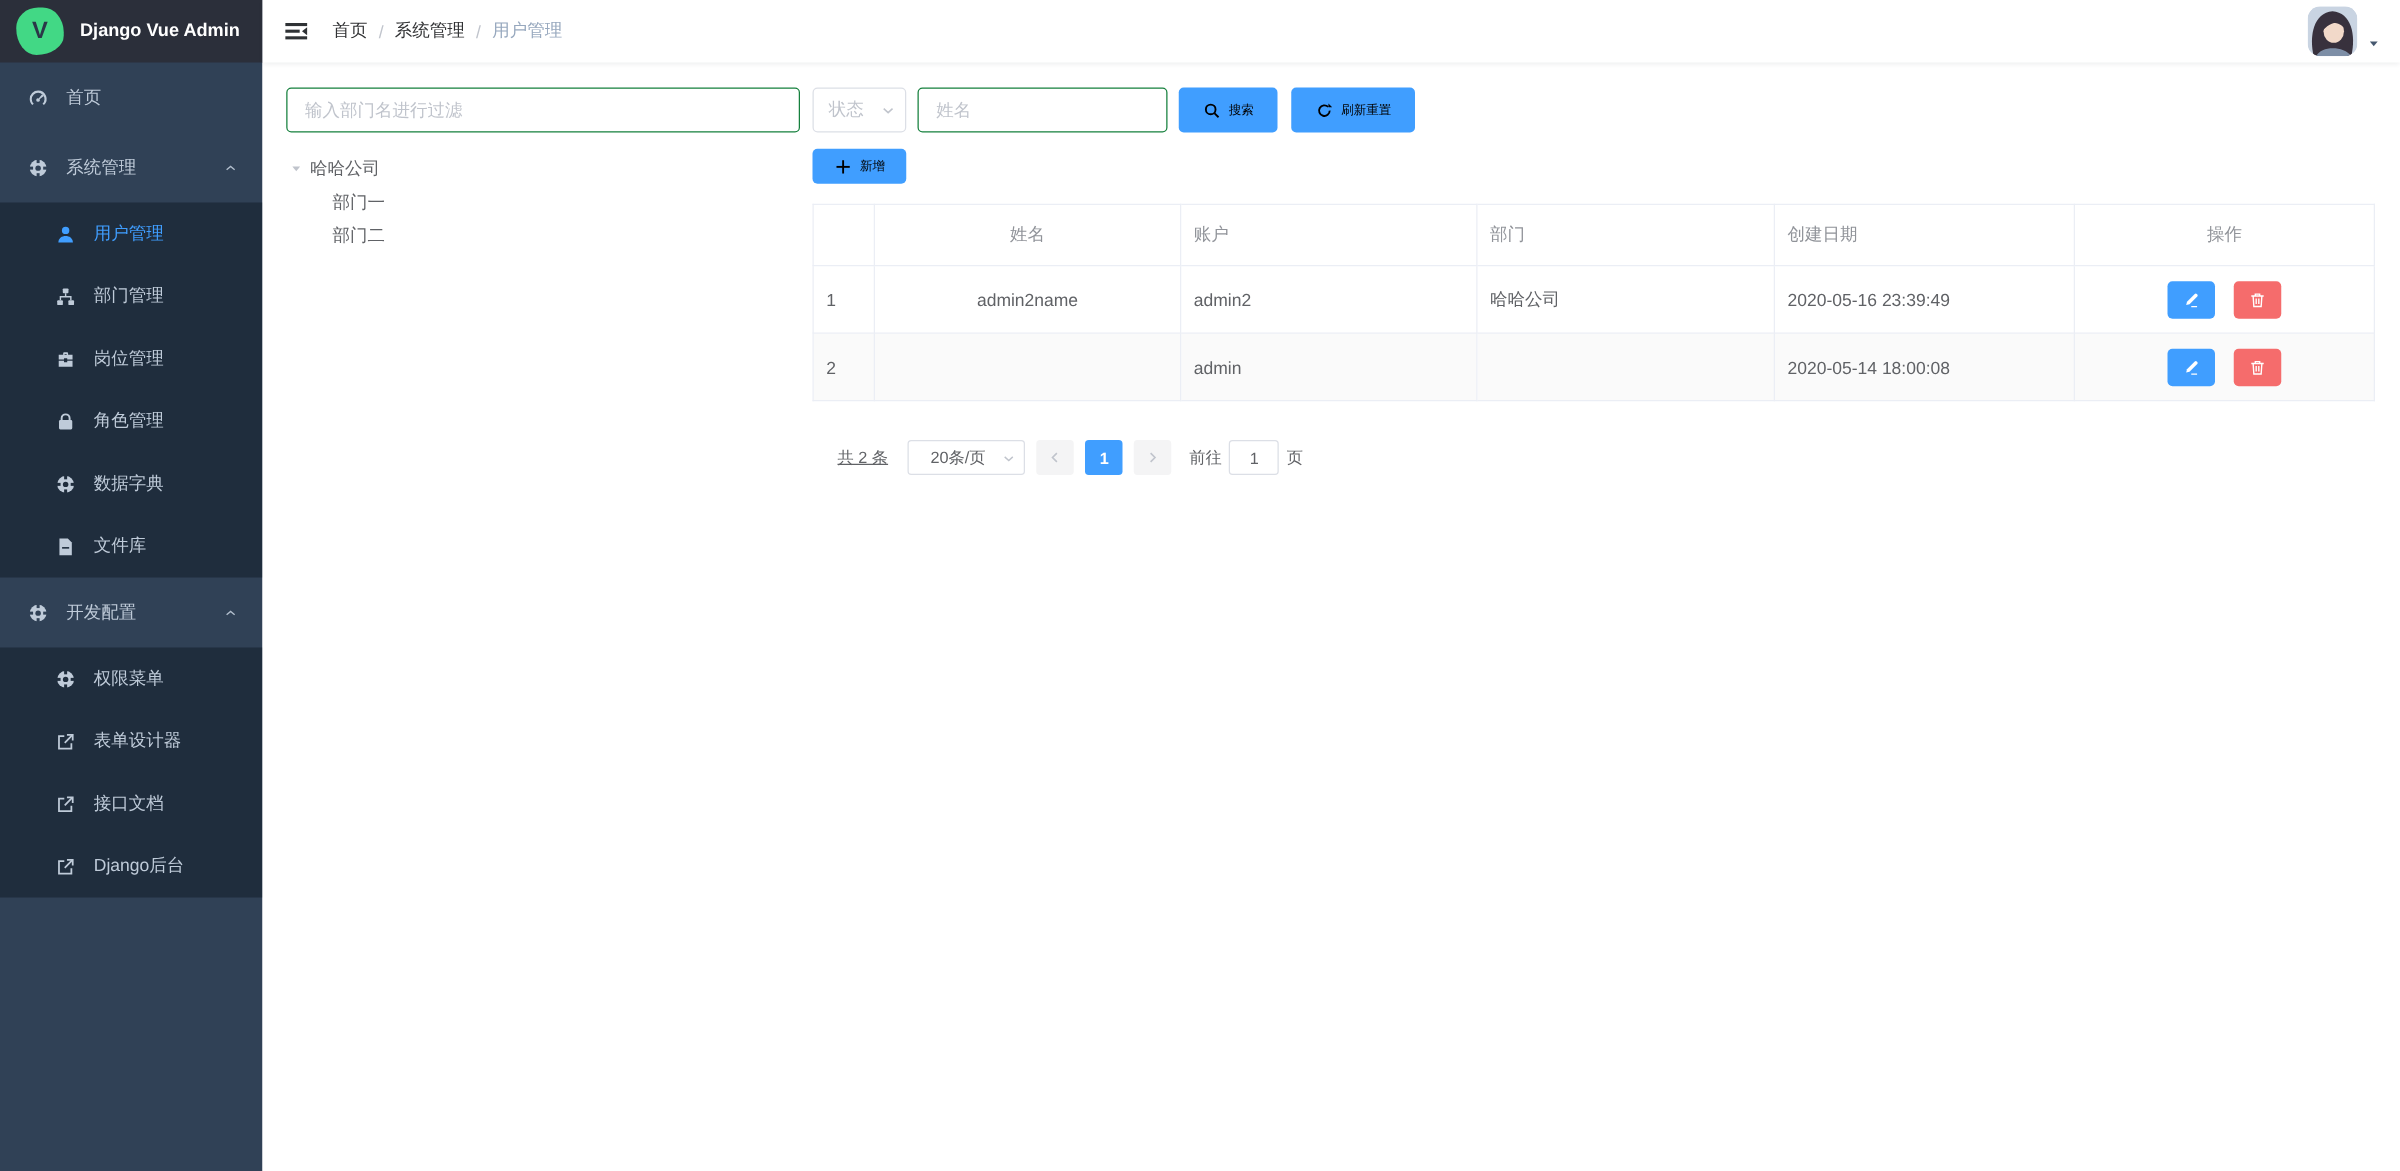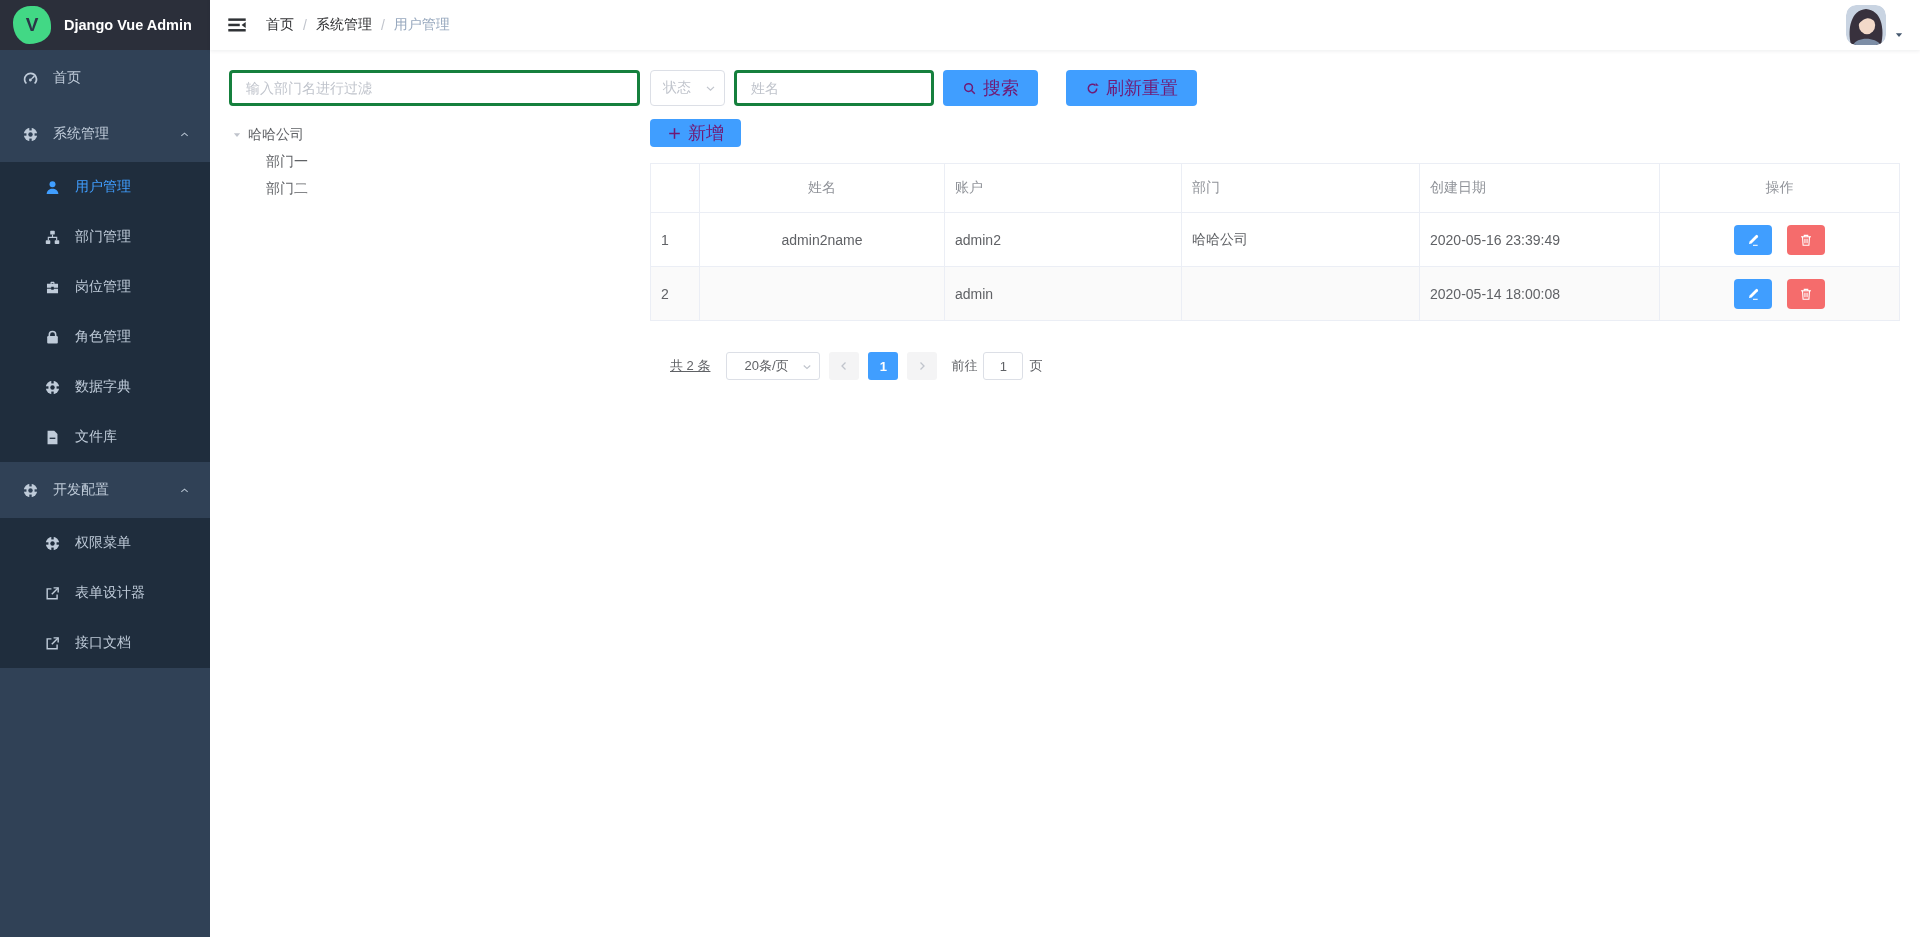--- a/index.html
+++ b/index.html
@@ -35,42 +35,42 @@
   .nav-right { margin-left:auto; display:flex; align-items:center; }
   .avatar { width:40px; height:40px; border-radius:10px; overflow:hidden; cursor:pointer; }
   .avatar svg { display:block; }
   .avatar-caret { width:10px; height:10px; margin-left:8px; margin-top:14px; color:#46586f; cursor:pointer; }
 
   
   .content { flex:1; padding:20px 20px 0 19px; display:flex; align-items:flex-start; background:#fff; }
   .left-col { width:411px; flex-shrink:0; }
   .right-col { flex:1; margin-left:10px; min-width:0; }
 
-  .el-input { height:36px; border:3px solid #15803d; border-radius:4px; width:100%; padding:0 14px;
+  .el-input { height:36px; border:1px solid #15803d; border-radius:4px; width:100%; padding:0 14px;
     font-size:14px; color:#606266; background:#fff; outline:none;
     font-family:"Liberation Sans","DejaVu Sans",sans-serif; }
   .el-input::placeholder { color:#c0c4cc; }
 
   .tree { margin-top:15px; }
   .tree-node { height:27px; display:flex; align-items:center; color:#606266; cursor:pointer; }
   .tree-caret { width:10px; height:10px; color:#c0c4cc; margin:0 6px 0 3px; display:inline-flex; }
   .tree-child { padding-left:37px; }
 
   .filter-row { display:flex; align-items:center; }
   .el-select { position:relative; width:75px; height:36px; border:1px solid #dcdfe6; border-radius:4px;
     display:flex; align-items:center; padding:0 25px 0 12px; color:#c0c4cc; cursor:pointer; background:#fff; flex-shrink:0;}
   .el-select .sel-chev { position:absolute; right:7px; top:11px; width:13px; height:13px; color:#c0c4cc; }
   .name-input { width:200px; margin-left:9px; flex-shrink:0; }
   .btn { display:inline-flex; align-items:center; justify-content:center; height:36px; border:none;
-    border-radius:4px; background:#409EFF; color:#701a75; font-size:18px; cursor:pointer; padding:0 19px;
+    border-radius:4px; background:#409EFF; color:#000000; font-size:10px; cursor:pointer; padding:0 19px;
     font-family:"Liberation Sans","DejaVu Sans",sans-serif; }
   .btn .bi { width:15px; height:15px; display:inline-flex; margin-right:6px; }
   .btn .bi svg { width:100%; height:100%; }
   .search-btn { margin-left:9px; }
-  .reset-btn { margin-left:28px;justify-content:center; }
+  .reset-btn { margin-left:11px;justify-content:center; }
   .add-btn { height:28px; margin-top:13px; padding:0 17px; }
 
   
   .table-wrap { margin-top:16px; }
   table { width:100%; border-collapse:collapse; table-layout:fixed; font-size:14px; }
   th, td { border:1px solid #ebeef5; padding:0 10px; overflow:hidden; white-space:nowrap; }
   th { height:49px; color:#909399; font-weight:400; text-align:left; background:#fff; }
   td { height:54px; color:#606266; }
   tr.striped td { background:#fafafa; }
   .c-center { text-align:center; }
@@ -243,20 +243,30 @@
         </div>
         <div class="menu-item">
           <span class="mi">
             <svg viewBox="0 0 24 24" fill="none" stroke="currentColor" stroke-width="2">
                 <path d="M10.5 5.5H4.5v14h14v-6"></path>
                 <path d="M13.5 4h6.5v6.5"></path>
                 <path d="M19.5 4.5l-8.5 8.5"></path>
               </svg>
           </span>
           <span class="lbl">接口文档</span>
+        </div>
+        <div class="menu-item">
+          <span class="mi">
+            <svg viewBox="0 0 24 24" fill="none" stroke="currentColor" stroke-width="2">
+                <path d="M10.5 5.5H4.5v14h14v-6"></path>
+                <path d="M13.5 4h6.5v6.5"></path>
+                <path d="M19.5 4.5l-8.5 8.5"></path>
+              </svg>
+          </span>
+          <span class="lbl">Django后台</span>
         </div>
       </div>
 
     </nav>
   </aside>
 
   <div class="main">
 
     <header class="navbar">
       <span class="hamburger">

